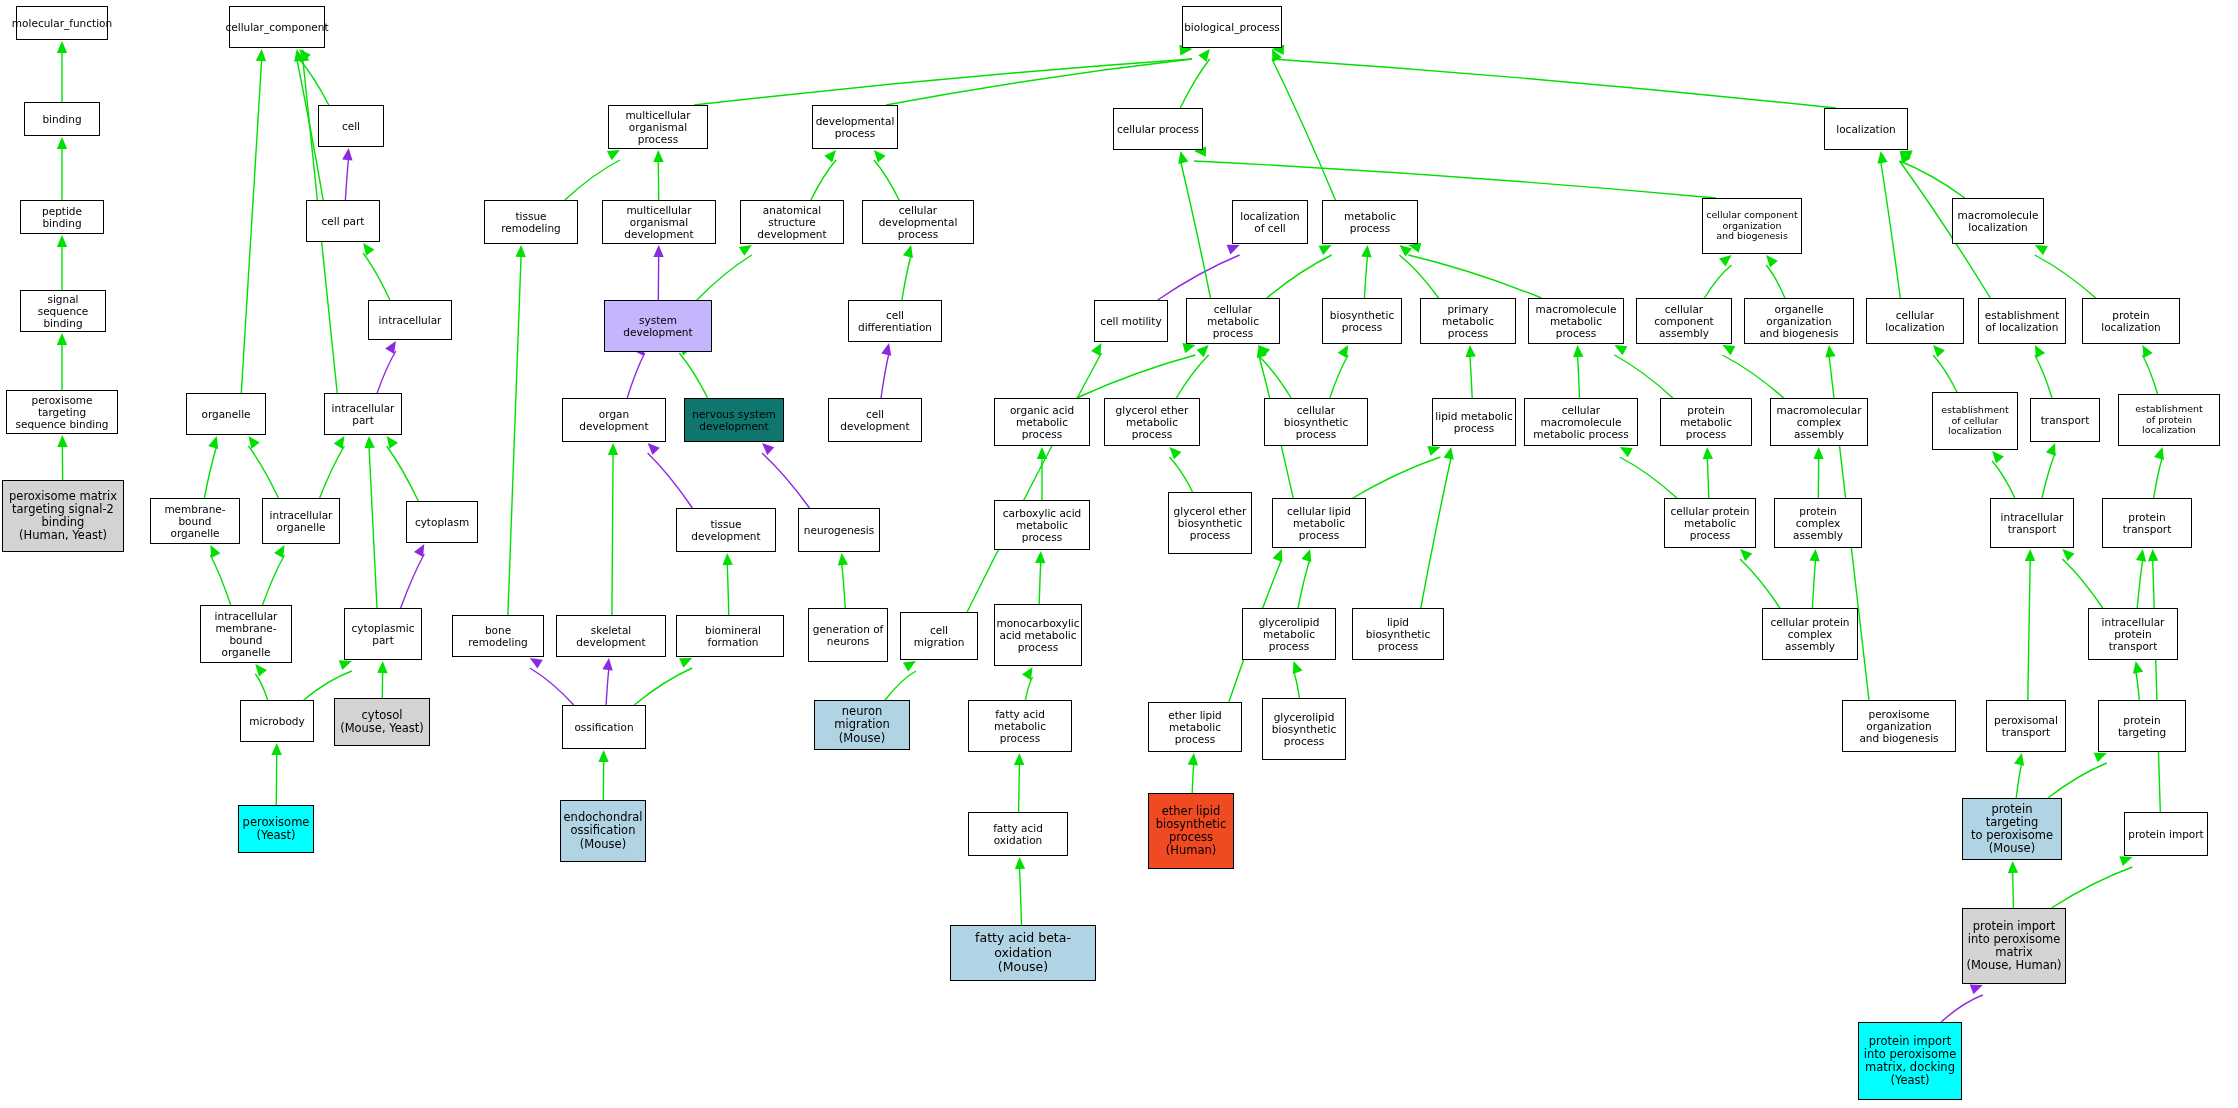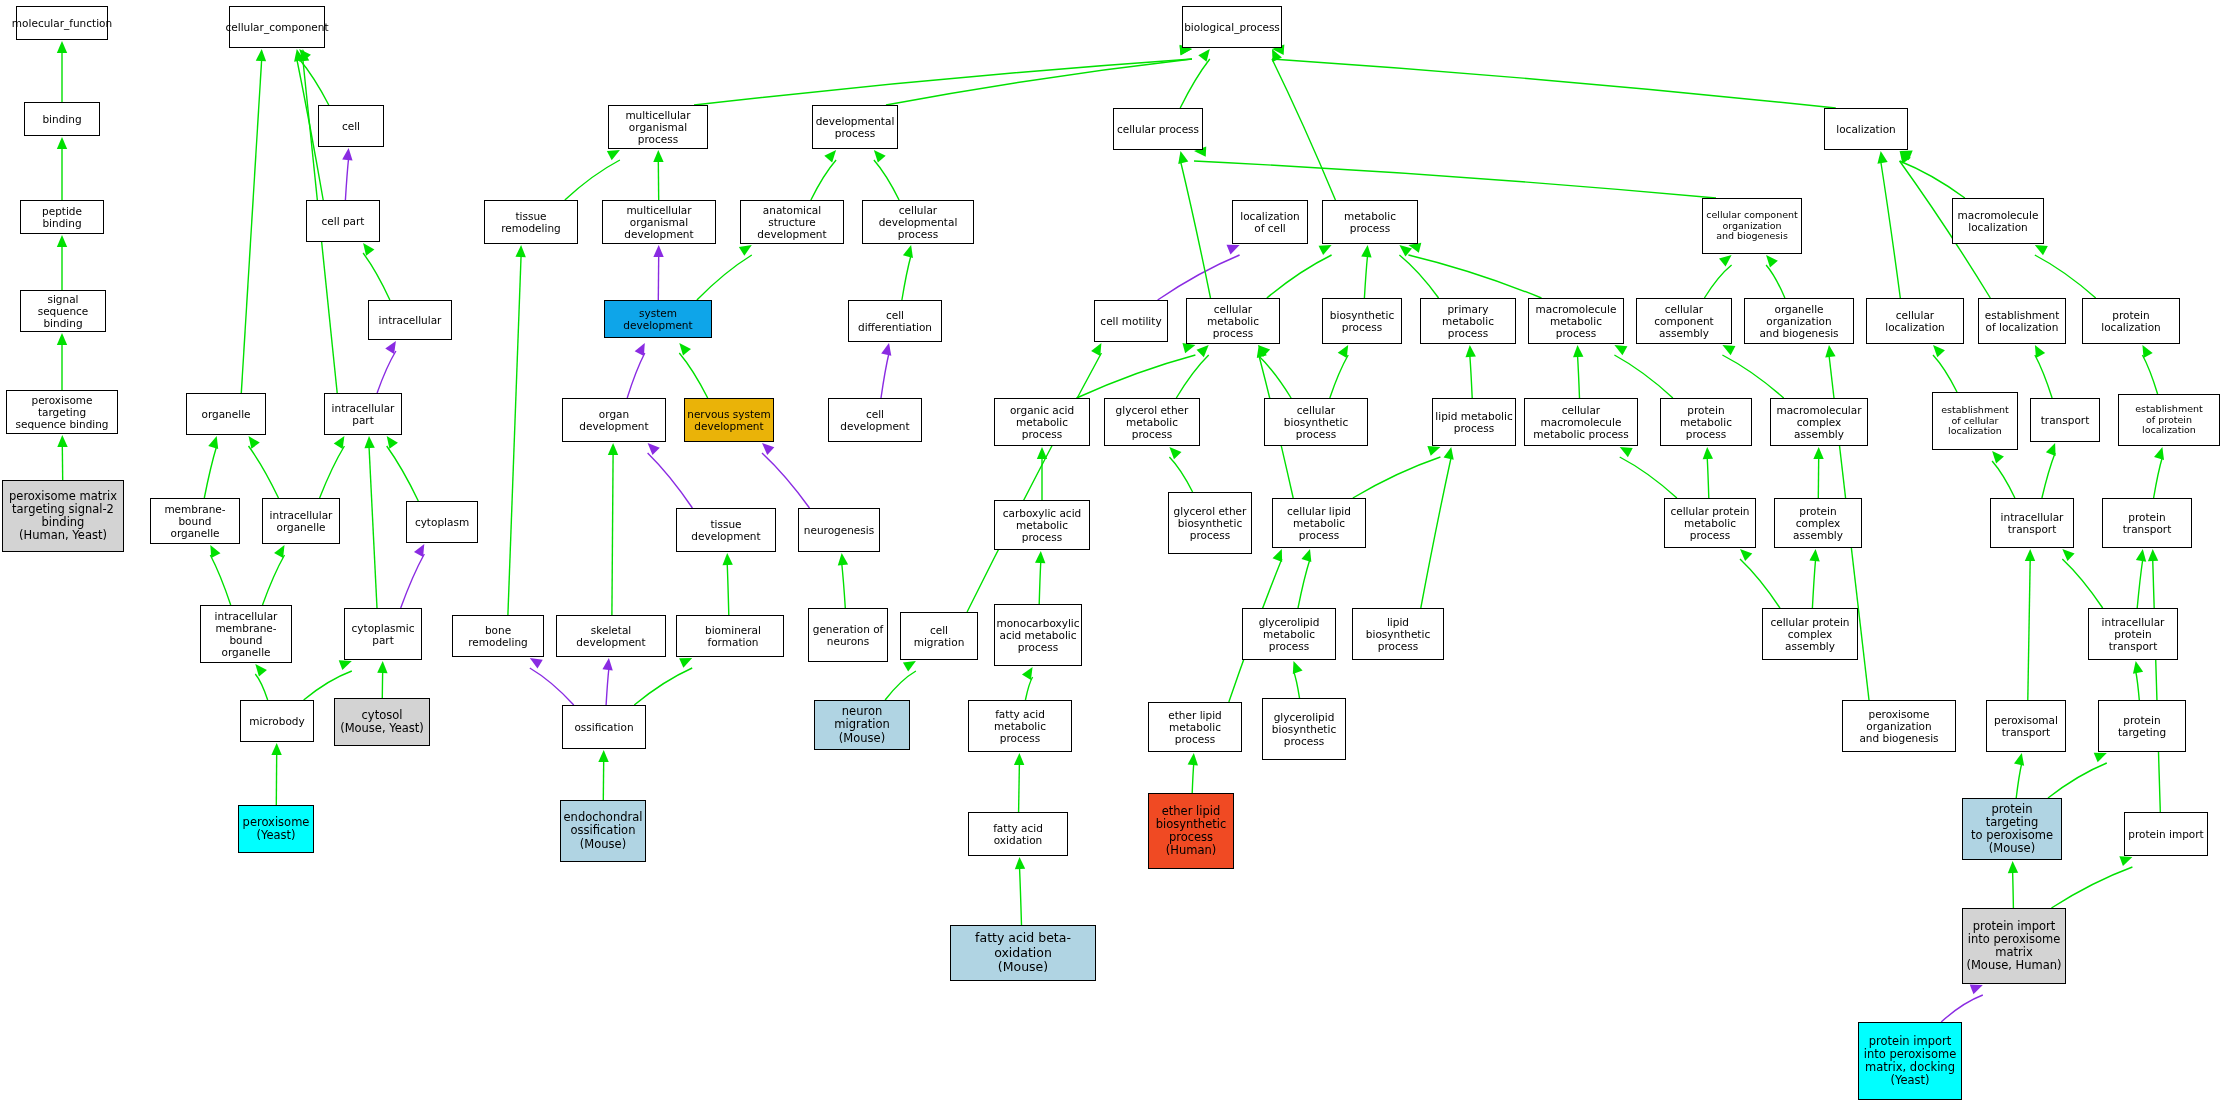--- a/index.html
+++ b/index.html
@@ -564,21 +564,21 @@
       </div>
       <div class="node fs9" style="left: 1702px; top: 198px; width: 100px; height: 56px; background: rgb(255, 255, 255);">
         <span>cellular component
 organization
 and biogenesis</span>
       </div>
       <div class="node fs10" style="left: 1952px; top: 198px; width: 92px; height: 46px; background: rgb(255, 255, 255);">
         <span>macromolecule
 localization</span>
       </div>
-      <div class="node fs10" style="left: 604px; top: 300px; width: 108px; height: 38px; background: #0ea5e9;">
+      <div class="node fs10" style="left: 604px; top: 300px; width: 108px; height: 52px; background: #c4b5fd;">
         <span>system development</span>
       </div>
       <div class="node fs10" style="left: 848px; top: 300px; width: 94px; height: 42px; background: rgb(255, 255, 255);">
         <span>cell differentiation</span>
       </div>
       <div class="node fs10" style="left: 1094px; top: 300px; width: 74px; height: 42px; background: rgb(255, 255, 255);">
         <span>cell motility</span>
       </div>
       <div class="node fs10" style="left: 1186px; top: 298px; width: 94px; height: 46px; background: rgb(255, 255, 255);">
         <span>cellular metabolic
@@ -610,21 +610,21 @@
       <div class="node fs10" style="left: 1978px; top: 298px; width: 88px; height: 46px; background: rgb(255, 255, 255);">
         <span>establishment
 of localization</span>
       </div>
       <div class="node fs10" style="left: 2082px; top: 298px; width: 98px; height: 46px; background: rgb(255, 255, 255); align-items: center;">
         <span>protein localization</span>
       </div>
       <div class="node fs10" style="left: 562px; top: 398px; width: 104px; height: 44px; background: rgb(255, 255, 255);">
         <span>organ development</span>
       </div>
-      <div class="node fs10" style="left: 684px; top: 398px; width: 90px; height: 44px; background: #eab308;">
+      <div class="node fs10" style="left: 684px; top: 398px; width: 100px; height: 44px; background: #0f766e;">
         <span>nervous system
 development</span>
       </div>
       <div class="node fs10" style="left: 828px; top: 398px; width: 94px; height: 44px; background: rgb(255, 255, 255);">
         <span>cell development</span>
       </div>
       <div class="node fs10" style="left: 994px; top: 398px; width: 96px; height: 48px; background: rgb(255, 255, 255);">
         <span>organic acid
 metabolic process</span>
       </div>

